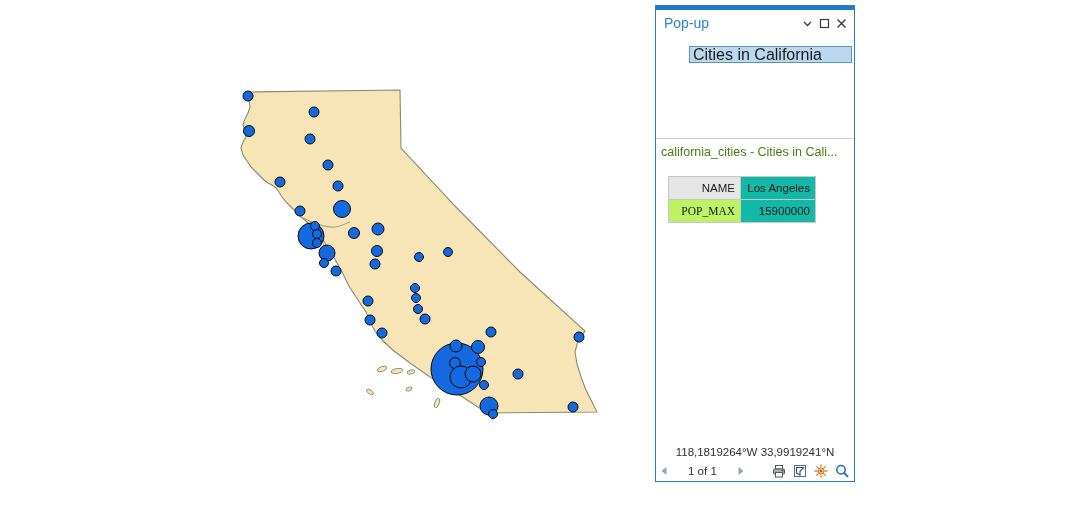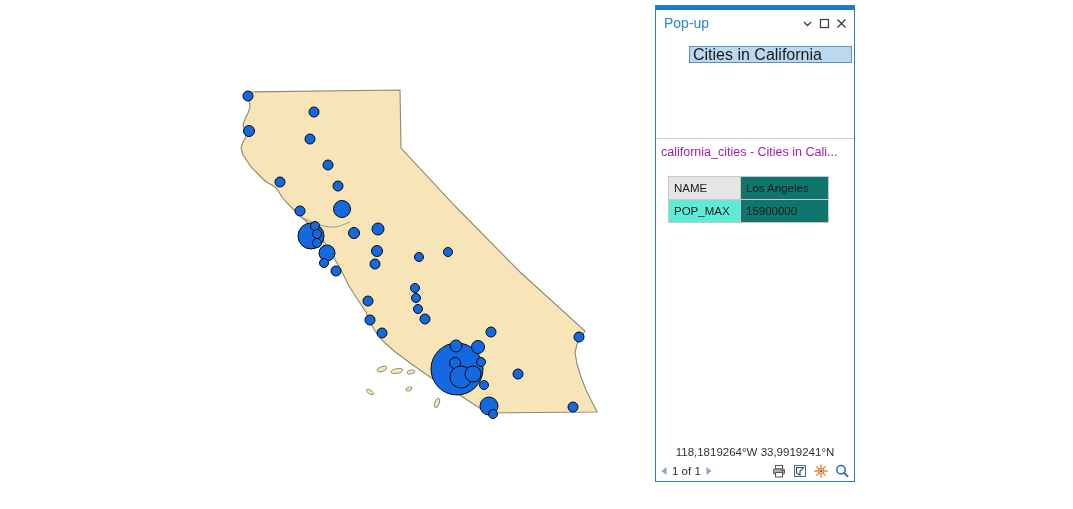--- a/index.html
+++ b/index.html
@@ -126,57 +126,59 @@
     background: #cfcfcf;
   }
 
   
   .detail-header {
     flex: 0 0 auto;
     height: 25px;
     display: flex;
     align-items: center;
     padding-left: 5px;
-    color: #a21caf;
+    color: #4d7c0f;
     font-size: 12.5px;
     white-space: nowrap;
     overflow: hidden;
     background: #ffffff;
   }
 
   .detail-body {
     flex: 1 1 auto;
     background: #ffffff;
     padding: 12px 0 0 12px;
     overflow: hidden;
   }
 
   table.attr-table {
     border-collapse: collapse;
     table-layout: fixed;
-    width: 161px;
+    width: 148px;
+    text-align: right;
   }
   table.attr-table td {
     border: 1px solid #c8c8c8;
     font-size: 11.5px;
     height: 22px;
     padding: 0 5px;
     color: #1a1a1a;
     white-space: nowrap;
     overflow: hidden;
   }
   td.attr-name {
     width: 61px;
     background: #e6e6e6;
   }
   td.attr-name.plain {
-    background: #5eead4;
+    background: #bef264;
+    font-family: Liberation Serif, serif;
   }
   td.attr-val {
-    background: #0f766e;
+    background: #14b8a6;
   }
 
   
   .coord-row {
     flex: 0 0 auto;
     height: 19px;
     display: flex;
     align-items: center;
     justify-content: center;
     font-size: 11.5px;
@@ -189,21 +191,21 @@
     flex: 0 0 auto;
     height: 20px;
     display: flex;
     align-items: center;
     padding: 0 5px 0 3px;
     background: #ffffff;
   }
   .pager {
     display: flex;
     align-items: center;
-    gap: 4px;
+    gap: 20px;
     flex: 1 1 auto;
   }
   .pager-arrow {
     width: 9px;
     height: 11px;
     display: inline-flex;
     align-items: center;
     justify-content: center;
   }
   .pager-arrow svg { display:block; }

